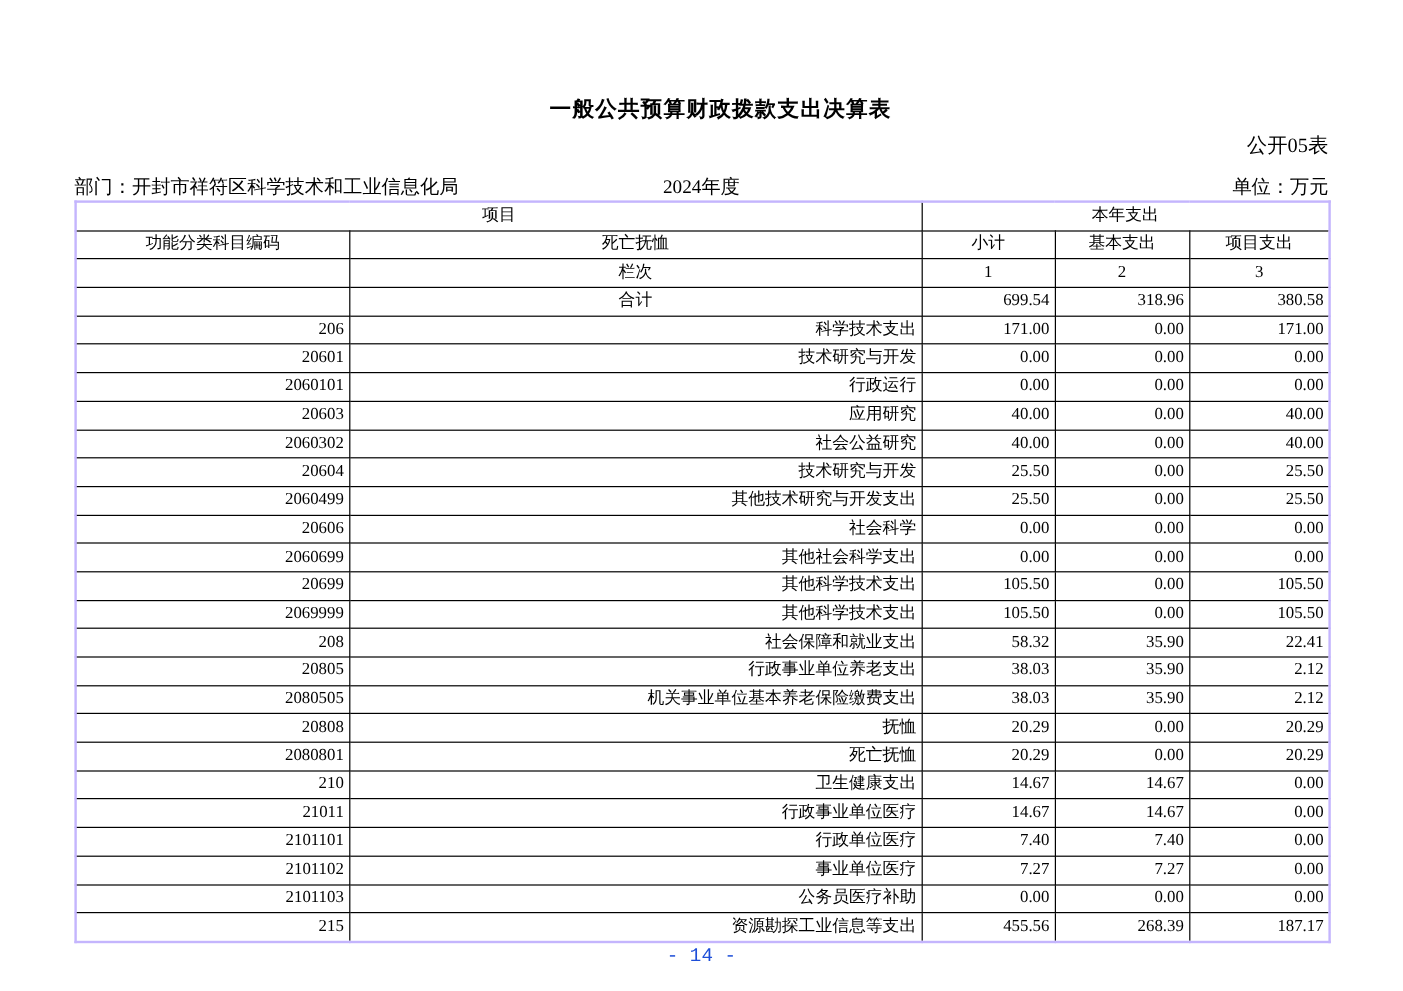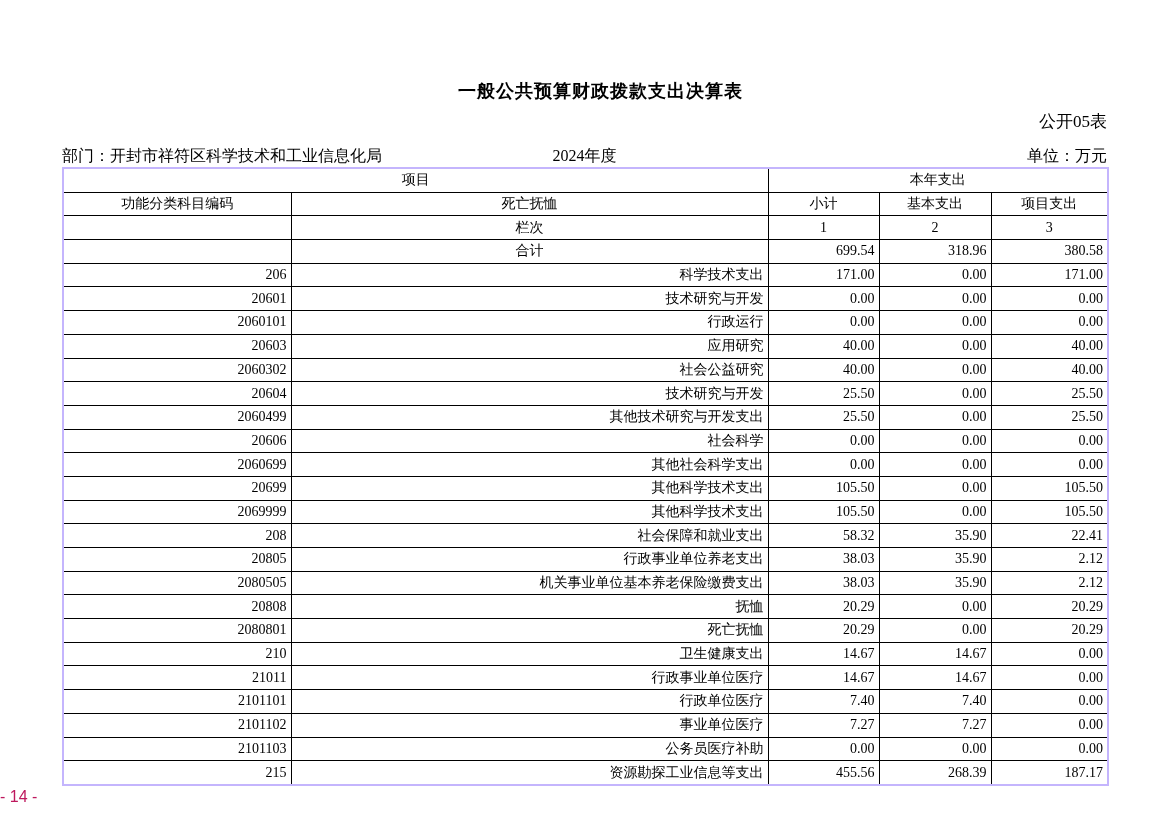--- a/index.html
+++ b/index.html
@@ -68,23 +68,24 @@
   .col-basic  { width: 112px; }
   .col-proj   { width: 117px; }
   .cell-center { text-align: center; }
   .cell-left   { text-align: right; padding-left: 7px; }
   .cell-num    { text-align: right; padding-right: 3px; font-variant-numeric: tabular-nums; }
   .page-footer {
     position: absolute;
     top: 788px;
     left: 0;
     width: 100%;
-    font-family: Liberation Sans, sans-serif;
+    text-align: center;
+    font-family: Liberation Mono, monospace;
     font-size: 16px;
-    color: #be185d;
+    color: #1d4ed8;
   }
 </style>
 </head>
 <body>
 
 <h1 class="page-title">一般公共预算财政拨款支出决算表</h1>
 
 <div class="form-code">公开05表</div>
 
 <div class="meta-row">

